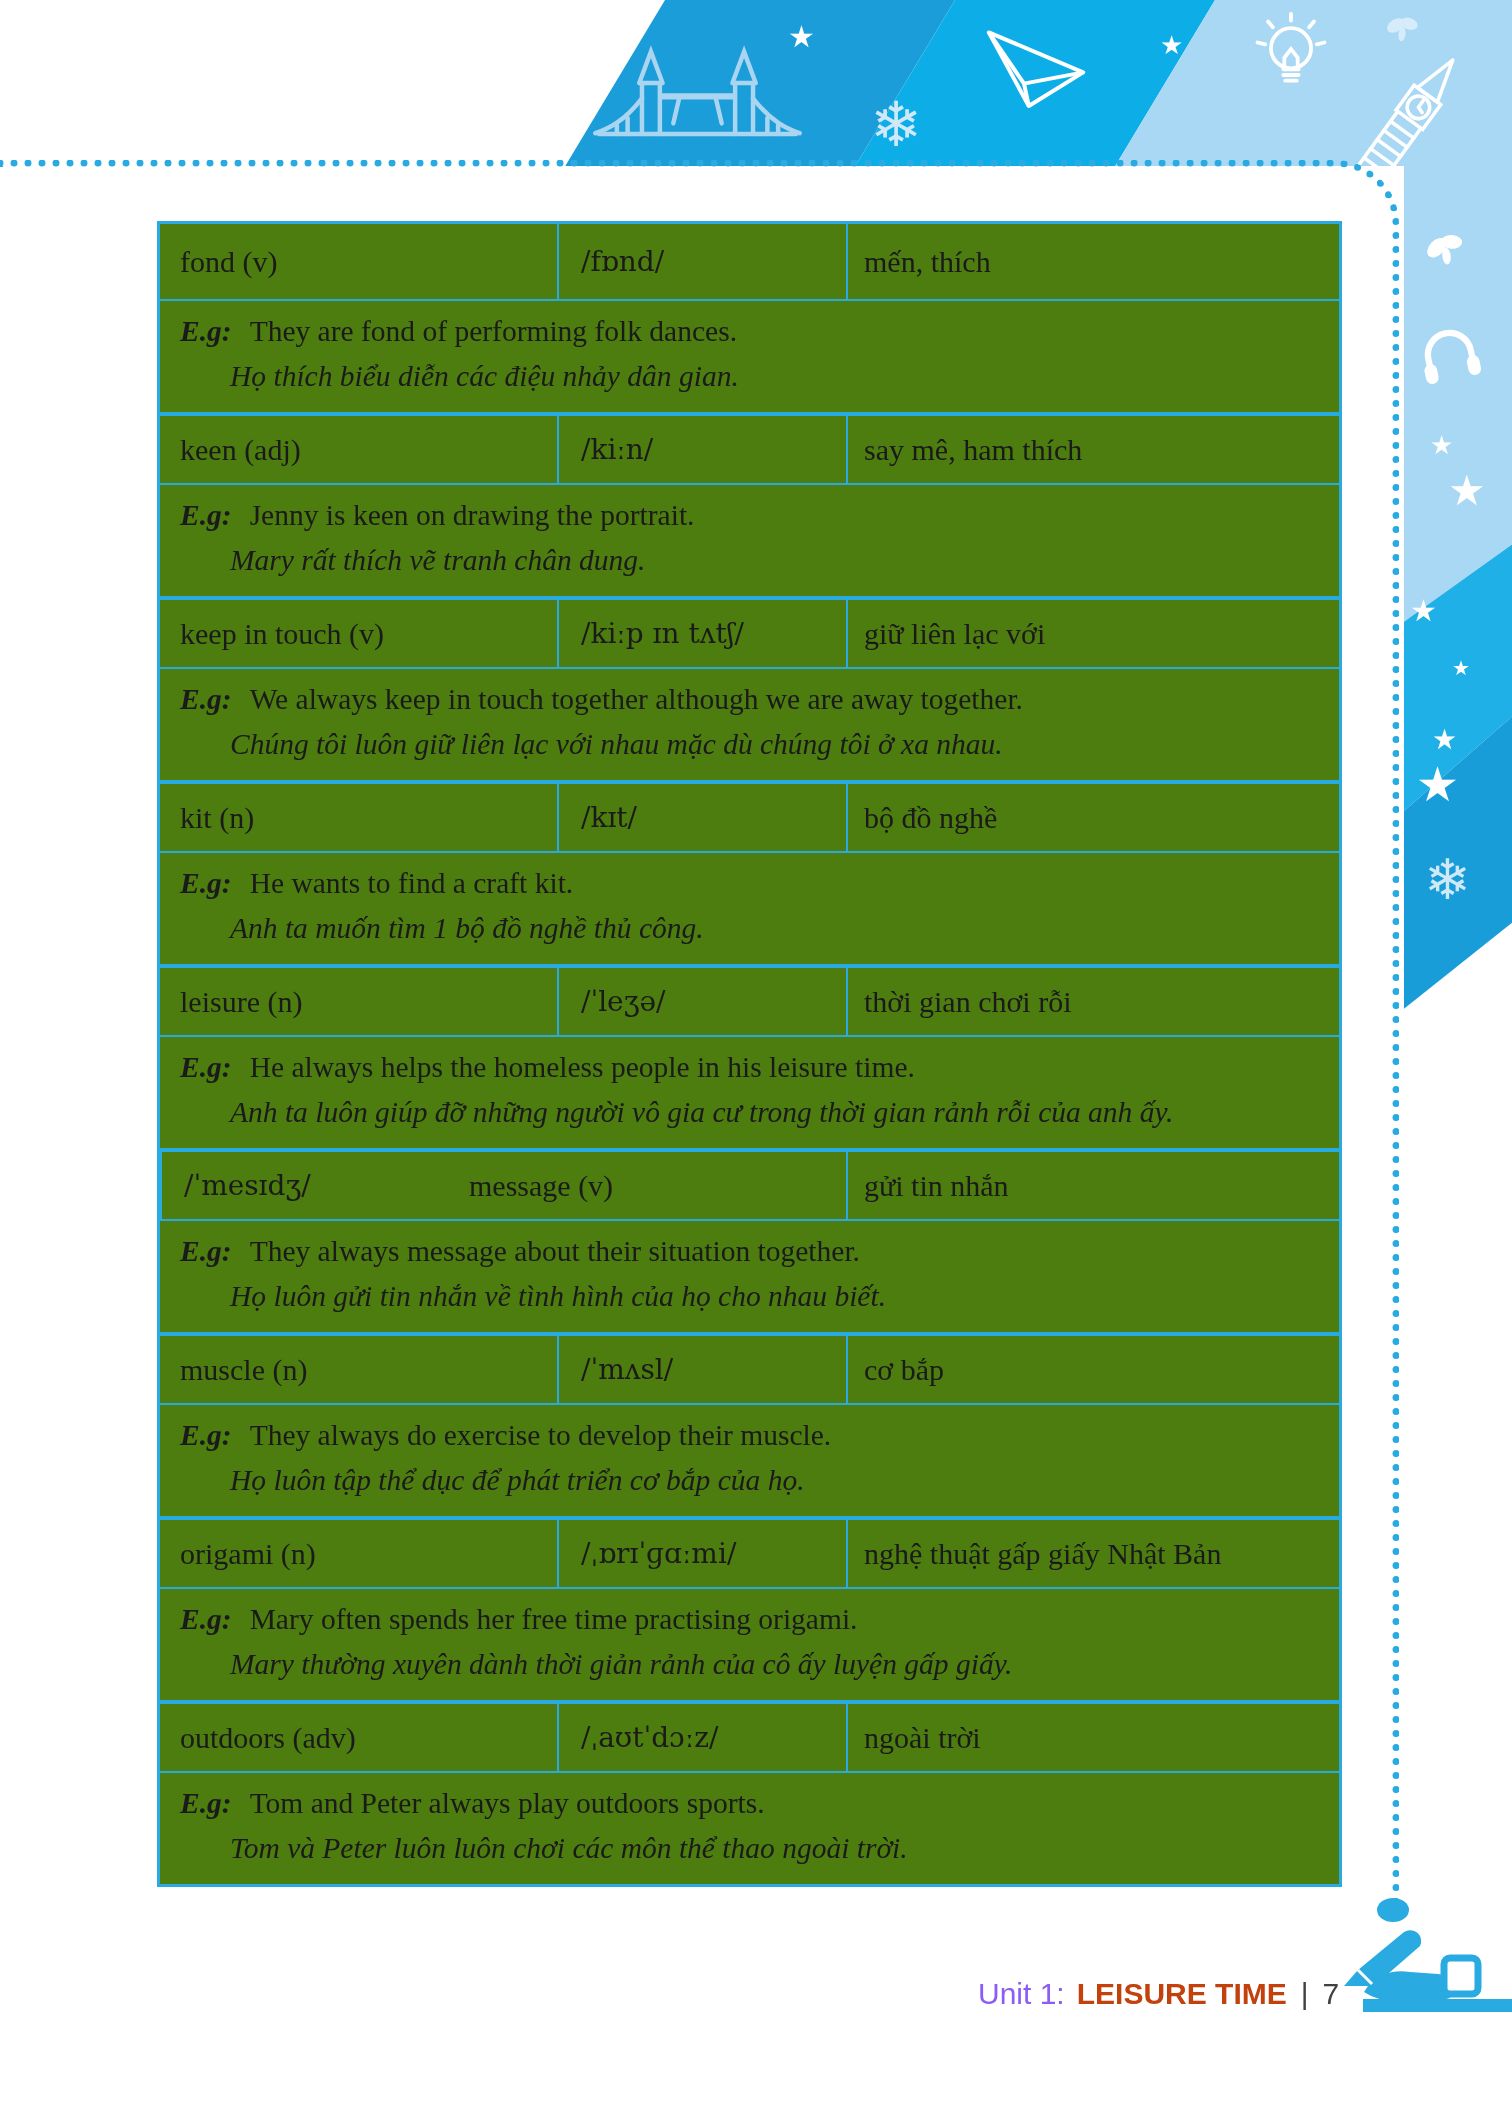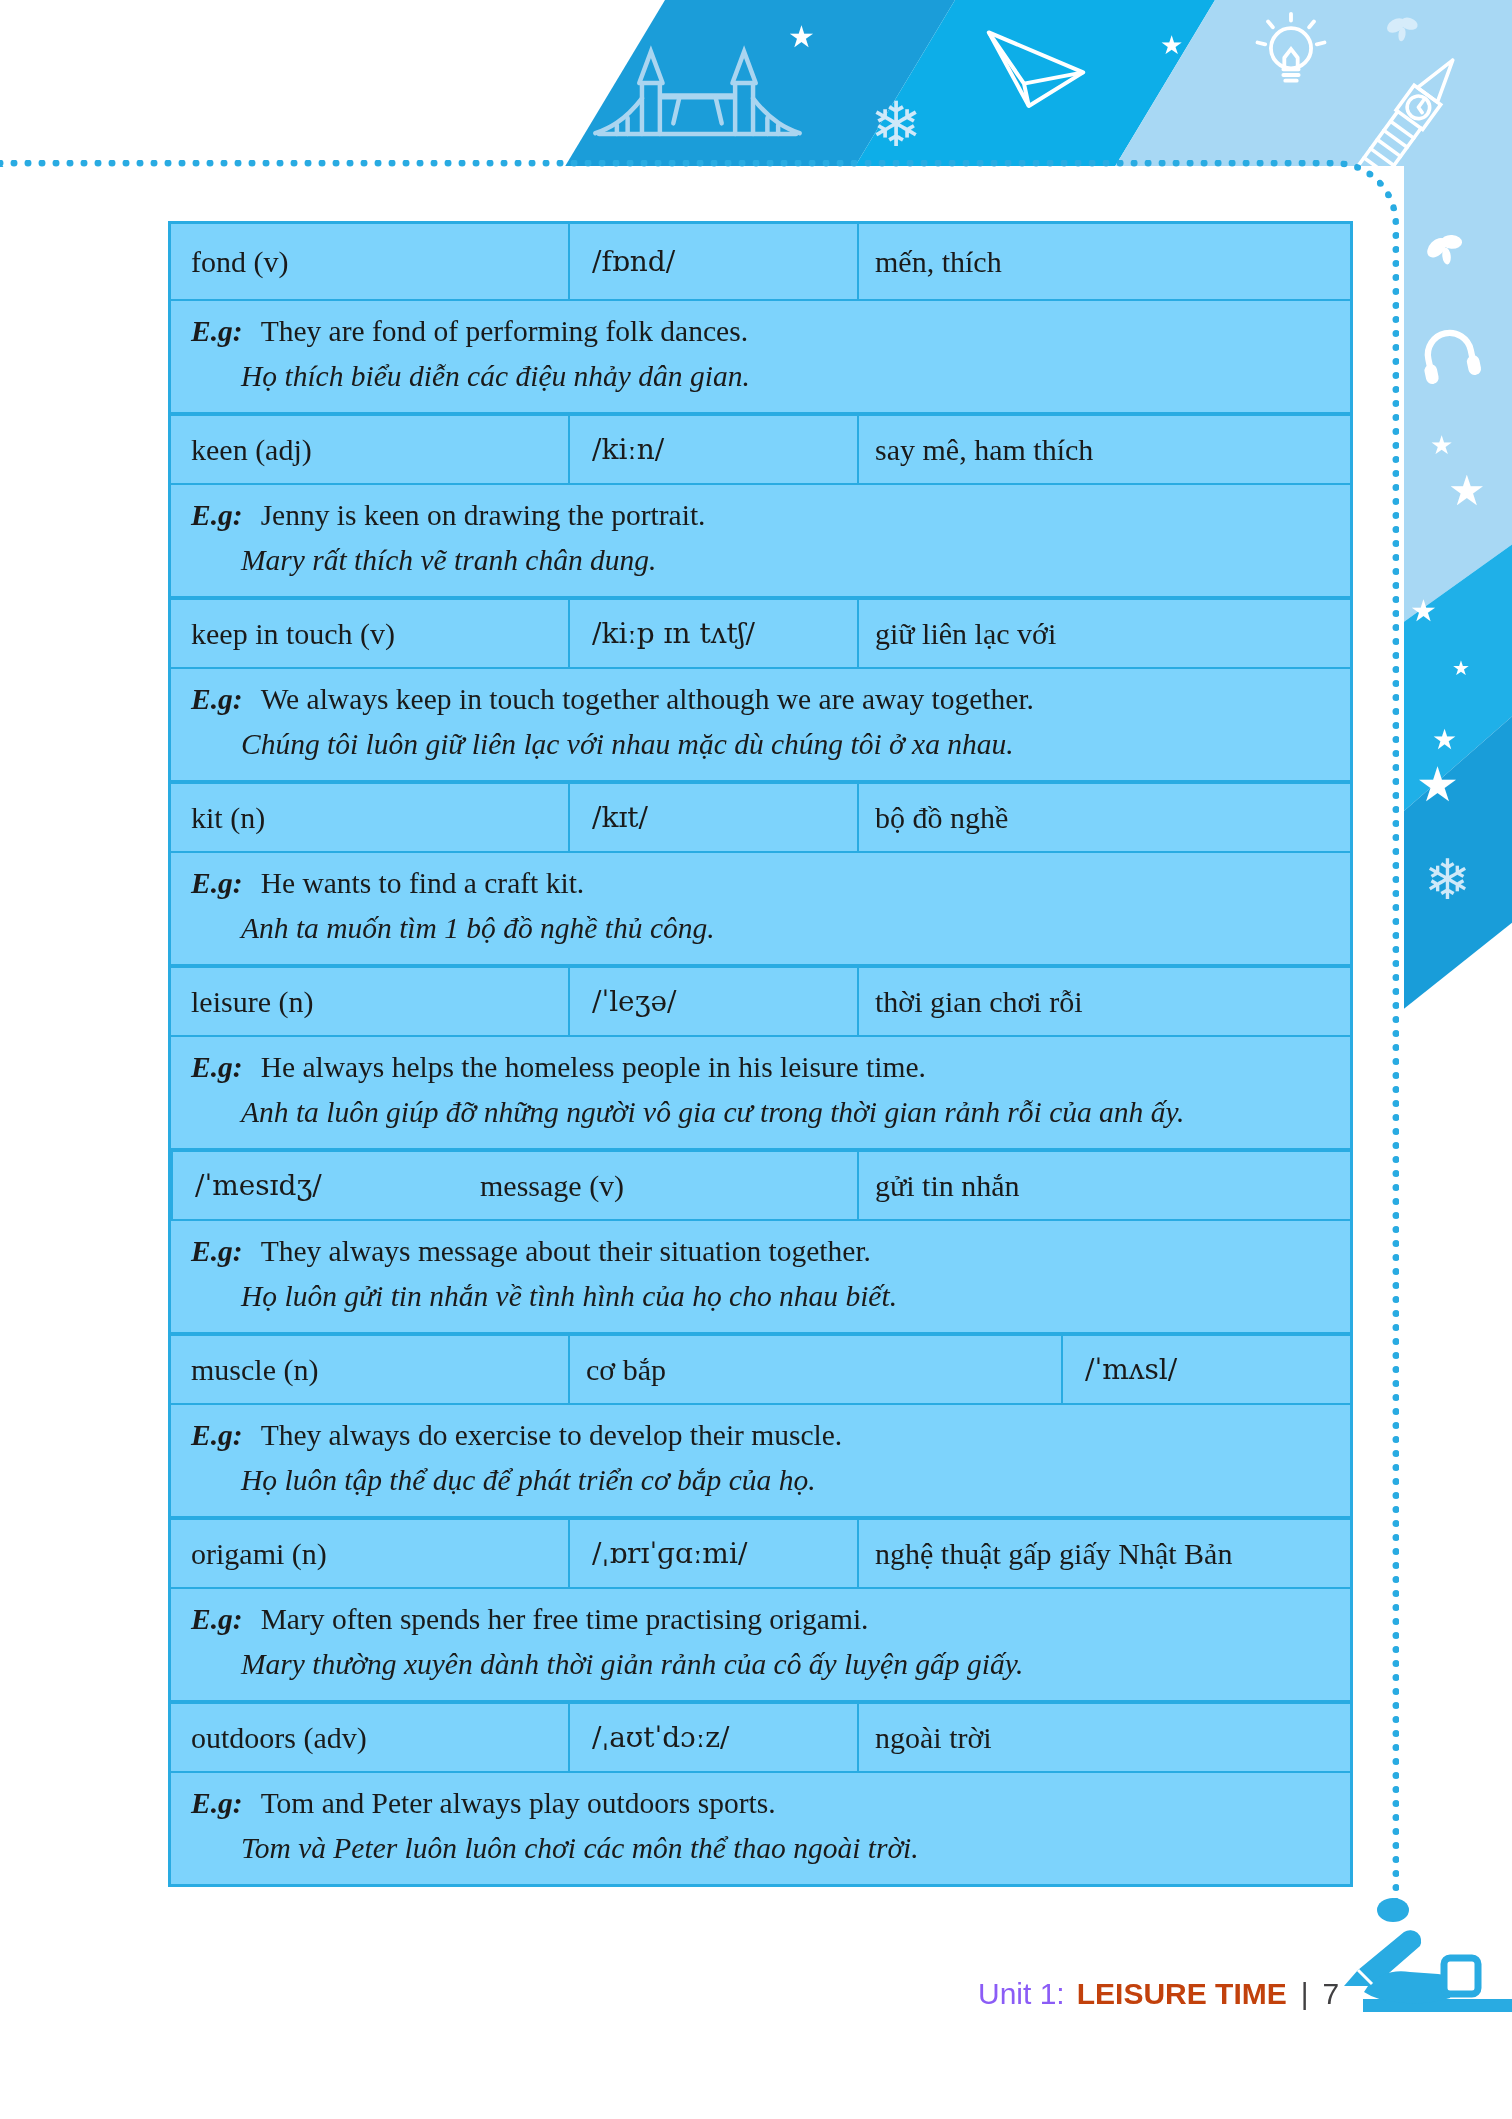--- a/index.html
+++ b/index.html
@@ -29,22 +29,22 @@
     border-top:7px dotted #29abe2;border-right:7px dotted #29abe2;
     border-top-right-radius:64px;z-index:5;pointer-events:none;}
   .dot-end{position:absolute;left:1377px;top:1898px;width:32px;height:24px;border-radius:50%;
     background:#29abe2;z-index:5;}
 
   
   .big-ben{position:absolute;left:1388px;top:45px;width:62px;height:205px;
     transform:rotate(36deg);transform-origin:50% 30%;z-index:1;}
 
   
-  .vocab-table{position:absolute;left:168px;top:221px;width:1179px;z-index:4;
-    border:3px solid #29abe2;background:#7dd3fc;}
+  .vocab-table{position:absolute;left:157px;top:221px;width:1179px;z-index:4;
+    border:3px solid #29abe2;background:#4d7c0f;}
   .entry + .entry{border-top:4px solid #29abe2;}
   .word-row{display:flex;align-items:stretch;height:67px;border-bottom:2px solid #29abe2;
     font-size:30px;}
   .entry:first-child .word-row{height:75px;}
   .cell{display:flex;align-items:center;}
   .cw{width:377px;padding-left:20px;}
   .cp{width:265px;padding-left:22px;border-left:2px solid #29abe2;
       font-family:"DejaVu Serif","DejaVu Sans",serif;font-size:28px;}
   .cm{flex:1;padding-left:16px;border-left:2px solid #29abe2;}
   .example-row{height:111px;font-size:29.5px;padding-top:13px;box-sizing:border-box;}
@@ -222,22 +222,22 @@
       </div>
       <div class="example-row">
         <div class="line-en"><span class="eg">E.g:</span><span>They always message about their situation together.</span></div>
         <div class="line-vi">Họ luôn gửi tin nhắn về tình hình của họ cho nhau biết.</div>
       </div>
     </div>
 
     <div class="entry">
       <div class="word-row">
         <div class="cell cw">muscle (n)</div>
+        <div class="cell cp">/ˈmʌsl/</div>
         <div class="cell cm">cơ bắp</div>
-        <div class="cell cp">/ˈmʌsl/</div>
       </div>
       <div class="example-row">
         <div class="line-en"><span class="eg">E.g:</span><span>They always do exercise to develop their muscle.</span></div>
         <div class="line-vi">Họ luôn tập thể dục để phát triển cơ bắp của họ.</div>
       </div>
     </div>
 
     <div class="entry">
       <div class="word-row">
         <div class="cell cw">origami (n)</div>

